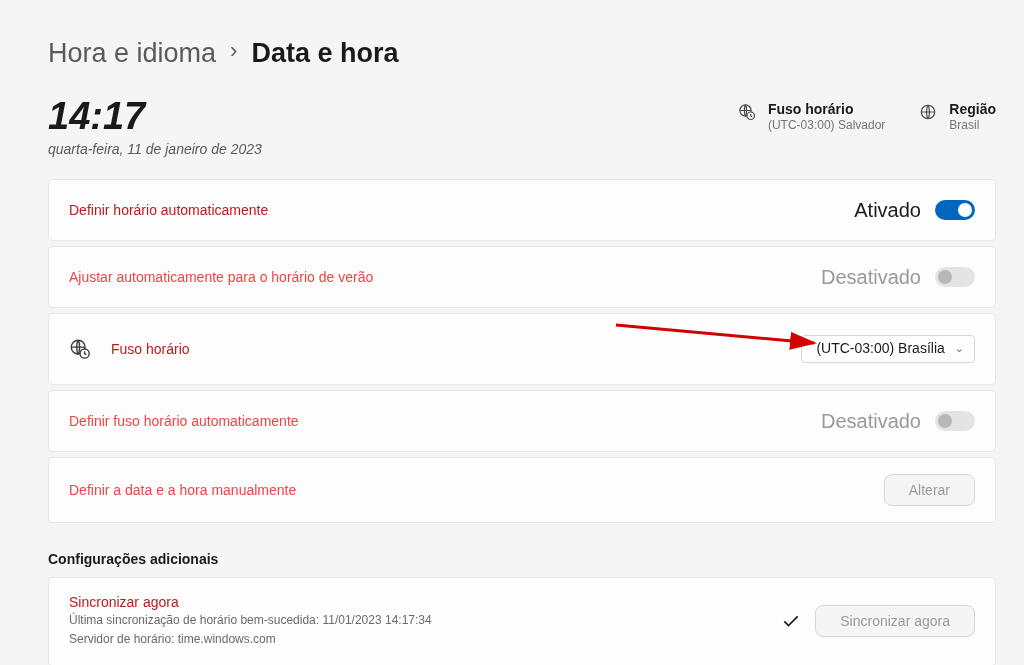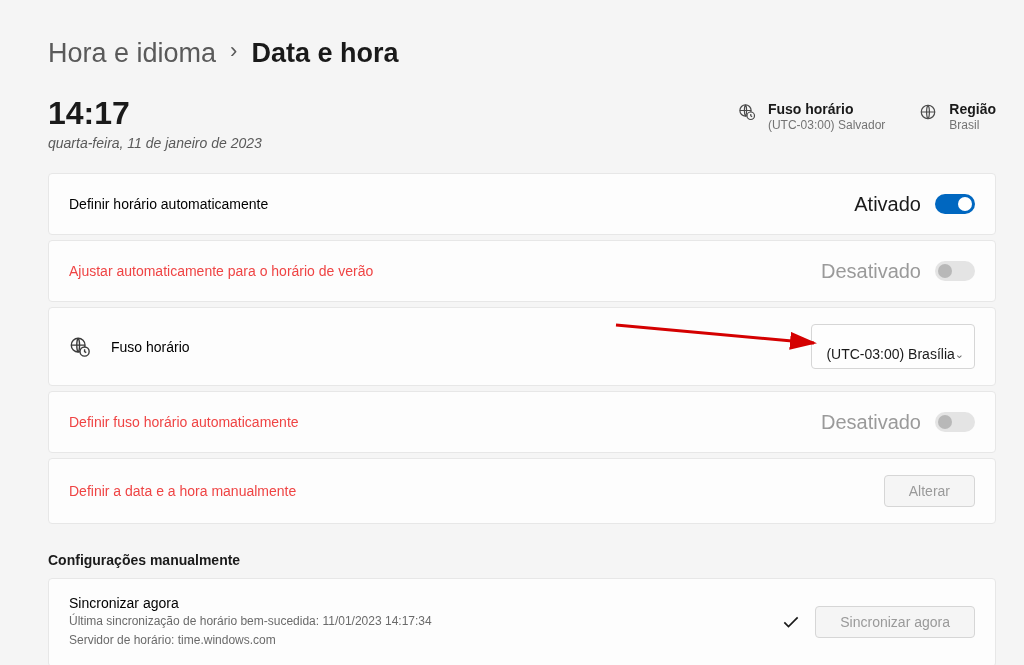--- a/index.html
+++ b/index.html
@@ -34,23 +34,24 @@
       color: #1a1a1a;
     }
     .header-row {
       display: flex;
       justify-content: space-between;
       align-items: flex-start;
       margin-bottom: 22px;
     }
     .clock-block { }
     .clock-time {
-      font-size: 32px;
+      font-size: 38px;
       font-weight: 600;
       line-height: 1;
+      font-style: italic;
     }
     .clock-date {
       font-size: 14px;
       color: #5a5a5a;
       margin-top: 6px;
       font-style: italic;
     }
     .info-group {
       display: flex;
       gap: 34px;
@@ -103,21 +104,21 @@
     }
     .card-icon {
       width: 22px;
       height: 22px;
       color: #3a3a3a;
     }
     .card-icon svg { width: 100%; height: 100%; }
     .card-text-block { }
     .card-label {
       font-size: 14px;
-      color: #000000;
+      color: #b91c1c;
     }
     .card-sub {
       font-size: 12px;
       color: #6a6a6a;
       margin-top: 2px;
       line-height: 1.45;
     }
     .card-right {
       display: flex;
       align-items: center;
@@ -154,44 +155,46 @@
       position: absolute;
       left: 3px; top: 3px;
       width: 14px; height: 14px;
       border-radius: 50%;
       background: #b8b8b8;
     }
     .dropdown {
       border: 1px solid #d6d6d6;
       background: #fefefe;
       border-radius: 4px;
-      padding: 21px 10px 6px 14px;
+      padding: 4px 10px 6px 14px;
       font-size: 14px;
       color: #1a1a1a;
       display: flex;
       align-items: center;
+      gap: 10px;
       cursor: pointer;
     }
     .dropdown-chevron {
       font-size: 11px;
       color: #6a6a6a;
     }
     .btn {
       border: 1px solid #d6d6d6;
       background: #fdfdfd;
       border-radius: 4px;
       padding: 7px 24px;
       font-size: 14px;
       color: #1a1a1a;
       cursor: pointer;
     }
     .btn.disabled {
       color: #9a9a9a;
       background: #f5f5f5;
       cursor: default;
+      border-radius: 8px;
     }
     .section-header {
       font-size: 14px;
       font-weight: 600;
       margin-top: 28px;
       margin-bottom: 10px;
     }
     .check-icon {
       width: 20px;
       height: 20px;
@@ -312,21 +315,21 @@
   <div class="card-left">
     <div class="card-text-block">
       <div class="card-label">Definir a data e a hora manualmente</div>
     </div>
   </div>
   <div class="card-right">
     <div class="btn disabled">Alterar</div>
   </div>
 </div>
 
-<div class="section-header">Configurações manualmente</div>
+<div class="section-header">Configurações adicionais</div>
 
 <div class="card" style="min-height:78px;">
   <div class="card-left">
     <div class="card-text-block">
       <div class="card-label" style="font-weight:400;">Sincronizar agora</div>
       <div class="card-sub">Última sincronização de horário bem-sucedida: 11/01/2023 14:17:34</div>
       <div class="card-sub">Servidor de horário: time.windows.com</div>
     </div>
   </div>
   <div class="card-right">

